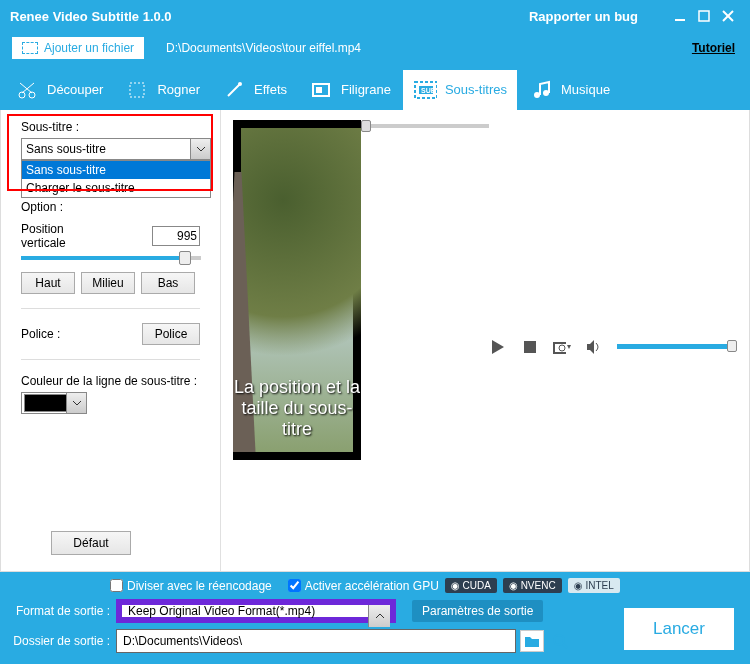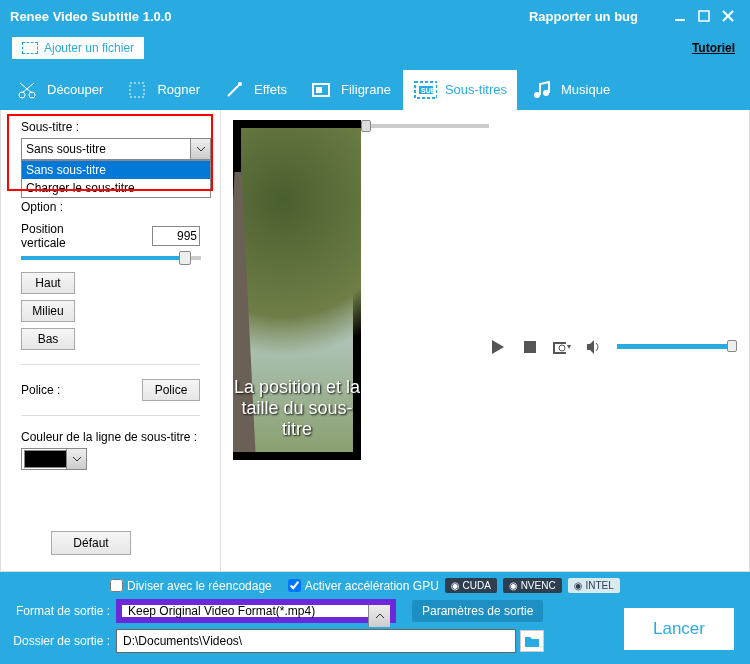--- a/index.html
+++ b/index.html
@@ -25,21 +25,21 @@
     .dropdown { width: 190px; border: 1px solid #888; height: 22px; display: flex; align-items: center; padding: 0 4px; background: #fff; position: relative; }
     .dropdown-btn { position: absolute; right: 0; top: 0; width: 20px; height: 20px; background: linear-gradient(#eee,#ccc); border-left: 1px solid #888; display: flex; align-items: center; justify-content: center; }
     .options { border: 1px solid #888; width: 190px; }
     .option { padding: 2px 4px; font-size: 12px; cursor: pointer; }
     .option.sel { background: #0078D7; color: #fff; }
     .option.norm { background: #fff; }
     .row { display: flex; align-items: center; gap: 6px; }
     .num-input { width: 48px; height: 20px; border: 1px solid #888; text-align: right; padding-right: 2px; font-size: 12px; }
     .slider-track { width: 180px; height: 4px; background: linear-gradient(to right, #29ABE2 90%, #ccc 90%); position: relative; margin-top: 6px; }
     .slider-thumb { position: absolute; top: -5px; left: 88%; width: 12px; height: 14px; background: #eee; border: 1px solid #888; border-radius: 2px; }
-    .btn-row { display: flex; gap: 6px; margin-top: 12px; flex-direction: column; }
+    .btn-row { display: flex; gap: 6px; margin-top: 12px; }
     .btn { background: linear-gradient(#f6f6f6,#e6e6e6); border: 1px solid #aaa; padding: 3px 0; font-size: 12px; cursor: pointer; width: 54px; text-align: center; }
     .police-btn { width: 58px; }
     .sep { border-top: 1px solid #ddd; margin: 14px 0; }
     .color-swatch { width: 44px; height: 18px; border: 1px solid #888; background: #000; display: inline-block; }
     .color-dd { width: 66px; height: 22px; border: 1px solid #888; display: flex; align-items: center; padding: 2px; position: relative; }
     .default-btn { width: 80px; padding: 4px 0; position: absolute; bottom: 16px; left: 50px; }
     .preview { flex: 1; padding: 10px 12px; display: flex; flex-direction: row; }
     .video { width: 100%; height: 340px; background: #000; position: relative; display: flex; align-items: center; justify-content: center; overflow: hidden; }
     .scene { position: absolute; inset: 8px; background: linear-gradient(to bottom, #9fc6e3 0%, #c9dce8 40%, #8aa070 100%); }
     .tower { position: absolute; bottom: 0; background: #6b6056; }
@@ -93,20 +93,21 @@
         <line x1="11" y1="1" x2="1" y2="11" stroke="#fff" stroke-width="2"></line>
       </svg>
     </div>
 </div>
 
 <div class="filebar">
   <div class="add-file">
     <span class="add-icon"></span>
     <span>Ajouter un fichier</span>
   </div>
+  <span class="filepath">D:\Documents\Videos\tour eiffel.mp4</span>
   <span class="tutorial">Tutoriel</span>
 </div>
 
 <div class="tabs">
   <div class="tab">
     <span class="tab-icon">
         <svg width="22" height="22">
           <circle cx="6" cy="16" r="3" fill="none" stroke="#fff"></circle>
           <circle cx="16" cy="16" r="3" fill="none" stroke="#fff"></circle>
           <line x1="4" y1="4" x2="16" y2="14" stroke="#fff"></line>

